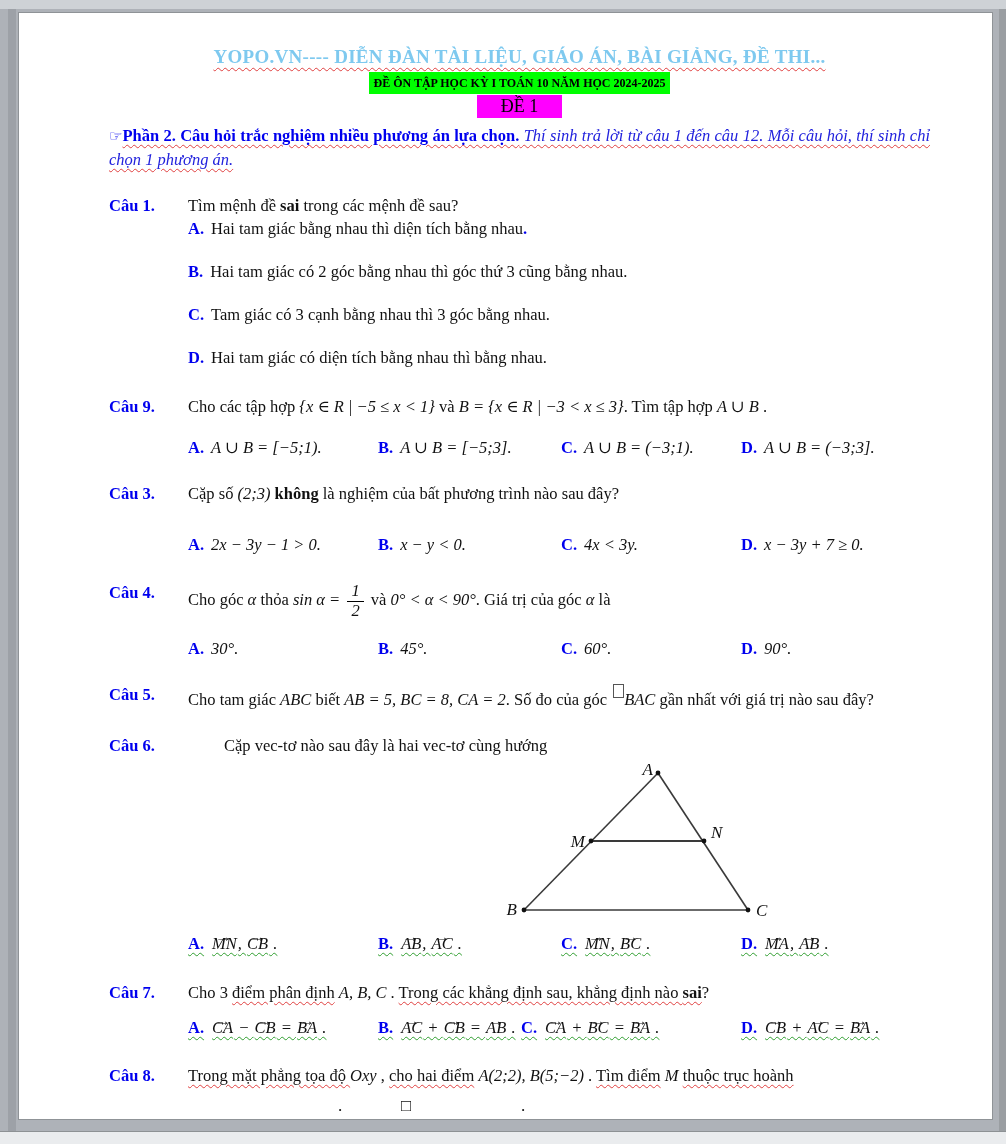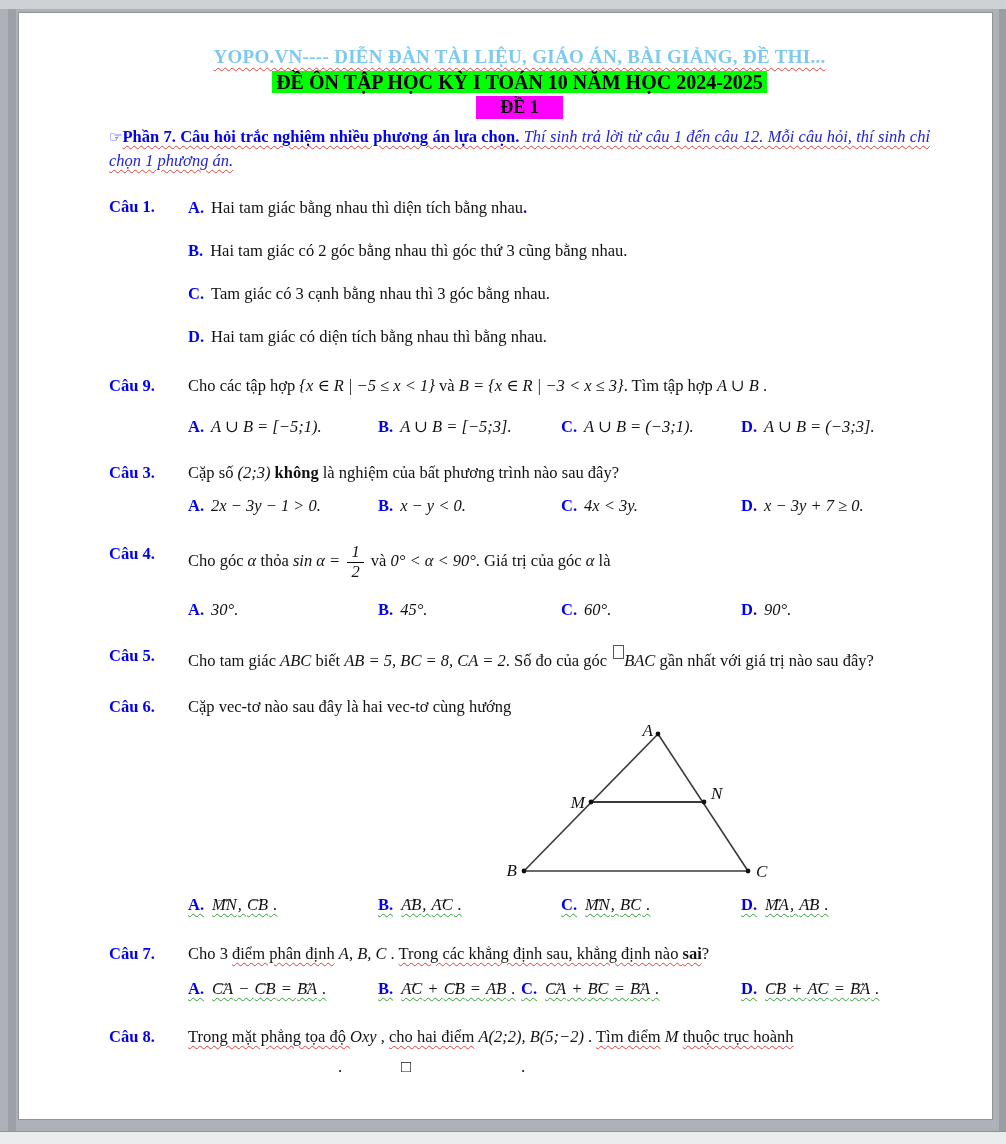--- a/index.html
+++ b/index.html
@@ -21,23 +21,23 @@
   }
   .content{padding:33px 62px 0 90px;font-size:16.5px;line-height:22px;color:#111;}
 
   
   .site-line{
     text-align:center;font-weight:bold;font-size:19px;letter-spacing:.3px;
     color:#7ec9ef;
     text-decoration:underline wavy #e04040 1px;text-underline-offset:4px;
   }
   .title-line{text-align:center;margin-top:3px;}
-  .title-hl{display:inline-block;background:#00ff00;color:#000;font-weight:bold;font-size:20px;padding:0 4px;line-height:22px;}
+  .title-hl{display:inline-block;background:#00ff00;color:#000;font-weight:bold;font-size:12px;padding:0 4px;line-height:22px;}
   .de-line{text-align:center;margin-top:1px;}
-  .de-hl{display:inline-block;background:#ff00ff;color:#000;font-weight:bold;font-size:18px;padding:0 24px;line-height:23px;}
+  .de-hl{display:inline-block;background:#ff00ff;color:#000;font-weight:normal;font-size:18px;padding:0 24px;line-height:23px;}
 
   .part1{margin-top:6px;text-align:justify;line-height:23px;}
   .part1 .hand{color:#0000ee;font-style:normal;font-family:"DejaVu Sans",sans-serif;font-size:15px;}
   .part1 .p1b{color:#0000ee;font-weight:bold;text-decoration:underline wavy #e04040 1px;text-underline-offset:3px;}
   .part1 .p1i{color:#2222dd;font-style:italic;text-decoration:underline wavy #e04040 1px;text-underline-offset:3px;}
 
   
   .question{display:grid;grid-template-columns:79px 1fr;align-items:start;}
   .q-label{color:#0000ee;font-weight:bold;white-space:nowrap;}
   .q-text{white-space:pre-wrap;}
@@ -70,24 +70,24 @@
   .wavy-g, .wavy-g .sg-v{text-decoration:underline wavy #2f9e2f 1px;text-underline-offset:3px;}
 
   
   .fig-wrap{margin:2px 0 0 372px;width:322px;height:168px;}
   .fig-wrap svg{display:block;}
   .fig-label{font-style:italic;font-size:17px;fill:#111;}
 
   
   #q1{margin-top:24px;}
   #q2{margin-top:27px;} #q2 .opts-row{margin-top:13px;}
-  #q3{margin-top:24px;} #q3 .opts-row{margin-top:5px;}
+  #q3{margin-top:24px;} #q3 .opts-row{margin-top:23px;}
   #q4{margin-top:26px;} #q4 .opts-row{margin-top:11px;}
   #q5{margin-top:24px;} #q5 .opts-row{margin-top:4px;}
-  #q6{margin-top:24px;}
+  #q6{margin-top:24px;gap:36px;}
   #q7{margin-top:27px;} #q7 .opts-row7{margin-top:5px;}
   #q8{margin-top:26px;}
 
   .partial-line{position:relative;height:26px;margin-top:8px;overflow:hidden;}
   .partial-line span{position:absolute;top:0;font-size:17px;}
 </style>
 </head>
 <body>
 
 <div class="top-strip"></div>
@@ -101,26 +101,27 @@
 
     <div class="title-line">
       <span class="title-hl">ĐỀ ÔN TẬP HỌC KỲ I TOÁN 10 NĂM HỌC 2024-2025</span>
     </div>
 
     <div class="de-line">
       <span class="de-hl">ĐỀ 1</span>
     </div>
 
     <div class="part1">
-      <span class="hand">☞</span><span class="p1b">Phần 7. Câu hỏi trắc nghiệm nhiều phương án lựa chọn.</span><span class="p1i"> Thí sinh trả lời từ câu 1 đến câu 12. Mỗi câu hỏi, thí sinh chỉ chọn 1 phương án.</span>
+      <span class="hand">☞</span><span class="p1b">Phần 2. Câu hỏi trắc nghiệm nhiều phương án lựa chọn.</span><span class="p1i"> Thí sinh trả lời từ câu 1 đến câu 12. Mỗi câu hỏi, thí sinh chỉ chọn 1 phương án.</span>
     </div>
 
     <div class="question" id="q1">
       <div class="q-label">Câu 1.</div>
       <div class="q-body">
+        <div class="q-text"><span class="sg-n">Tìm mệnh đề </span><span class="sg-b">sai</span><span class="sg-n"> trong các mệnh đề sau?</span></div>
         <div class="opts-stack">
           <div class="opt"><span class="opt-key">A.</span><span><span class="sg-n">Hai tam giác bằng nhau thì diện tích bằng nhau</span><span class="sg-ab">.</span></span></div>
           <div class="opt"><span class="opt-key">B.</span><span><span class="sg-n">Hai tam giác có 2 góc bằng nhau thì góc thứ 3 cũng bằng nhau.</span></span></div>
           <div class="opt"><span class="opt-key">C.</span><span><span class="sg-n">Tam giác có 3 cạnh bằng nhau thì 3 góc bằng nhau.</span></span></div>
           <div class="opt"><span class="opt-key">D.</span><span><span class="sg-n">Hai tam giác có diện tích bằng nhau thì bằng nhau.</span></span></div>
         </div>
       </div>
     </div>
 
     <div class="question" id="q2">

